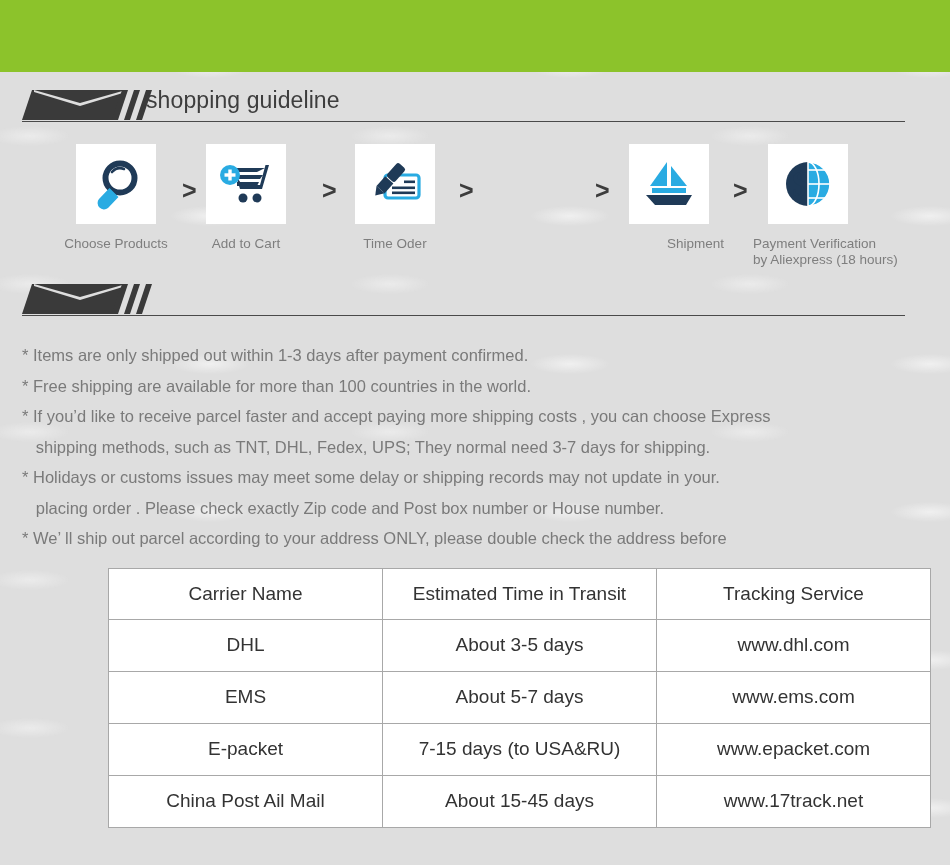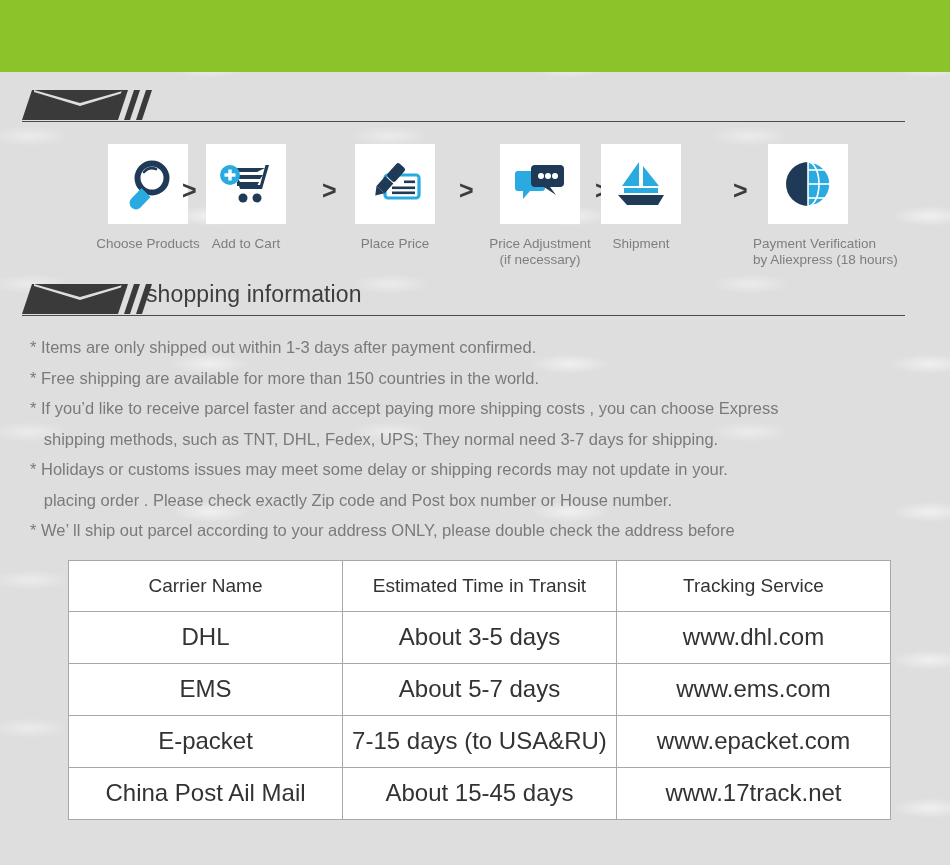--- a/index.html
+++ b/index.html
@@ -108,54 +108,55 @@
     position: absolute;
     top: 34px;
     font-size: 25px;
     color: #3d3d3d;
     font-weight: 700;
     line-height: 1;
   }
 
   
   .info {
-    margin-top: 8px;
-    padding-left: 30px;
+    margin-top: 16px;
+    padding-left: 22px;
   }
   .info-line {
     font-size: 16.5px;
     color: #7a7a7a;
     line-height: 30.5px;
     white-space: pre;
   }
 
   
   .table-wrap {
     margin-top: 14px;
     padding-left: 68px;
   }
   table.carriers {
     border-collapse: collapse;
     width: 822px;
     background: #bef264;
     table-layout: fixed;
+    margin-left: 40px;
   }
   table.carriers th, table.carriers td {
     border: 1px solid #a8a8a8;
     text-align: center;
     color: #333333;
     font-weight: 400;
     background: #ffffff;
   }
   table.carriers th {
     font-size: 19px;
     height: 48px;
   }
   table.carriers td {
-    font-size: 24px;
+    font-size: 19px;
     height: 49px;
   }
   table.carriers col.c1 { width: 274px; }
   table.carriers col.c2 { width: 274px; }
   table.carriers col.c3 { width: 274px; }
 </style>
 </head>
 <body>
 
 <div class="green-banner"></div>
@@ -166,26 +167,27 @@
   <div class="section-head" style="margin-top:90px;">
     <div class="flag"></div>
     <svg width="110" height="32" style="position:absolute;left:22px;top:0;">
       <polygon points="12,0 58,13 104,0 104,2 58,16 12,2" fill="#dedede"></polygon>
     </svg>
     <svg width="44" height="31" style="position:absolute;left:112px;top:0;">
       <polygon points="10,0 16,0 6,30 0,30" fill="#3a3a3a"></polygon>
       <polygon points="22,0 28,0 18,30 12,30" fill="#3a3a3a"></polygon>
       <polygon points="34,0 40,0 30,30 24,30" fill="#3a3a3a"></polygon>
     </svg>
+    <div class="section-title">shopping guideline</div>
     <div class="section-rule"></div>
   </div>
 
   <div class="steps">
 
-    <div class="step" style="left:61px;margin-left:32px;">
+    <div class="step" style="left:61px;">
       <div class="step-box">
         <svg width="52" height="52" viewBox="0 0 52 52">
           <circle cx="30" cy="20" r="14.5" fill="none" stroke="#1F3A57" stroke-width="6"></circle>
           <path d="M22 14 a11 11 0 0 1 12 -3" fill="none" stroke="#1F3A57" stroke-width="2.6" stroke-linecap="round"></path>
           <path d="M19.5 30 L9 41 a6.4 6.4 0 0 0 9 9 L28.5 39 Z" fill="#29ABE2"></path>
           <path d="M19.5 30 L13 36.5 l9 9 L28.5 39 Z" fill="#1F3A57" opacity="0"></path>
         </svg>
       </div>
       <div class="step-label">
         <span>Choose Products</span>
@@ -221,43 +223,28 @@
           <rect x="25" y="25.5" width="23" height="2.6" fill="#1F3A57"></rect>
           <rect x="25" y="30.5" width="23" height="2.6" fill="#1F3A57"></rect>
           <g transform="rotate(42 22 20)">
             <rect x="16" y="0" width="11" height="18" rx="2.5" fill="#1F3A57"></rect>
             <rect x="16" y="19" width="11" height="13" fill="#1F3A57"></rect>
             <polygon points="16,32 27,32 21.5,40" fill="#1F3A57"></polygon>
           </g>
         </svg>
       </div>
       <div class="step-label">
-        <span>Place Price</span>
+        <span>Time Oder</span>
       </div>
     </div>
     <div class="chev" style="left:459px;">&gt;</div>
 
-    <div class="step" style="left:485px;">
-      <div class="step-box">
-        <svg width="52" height="46" viewBox="0 0 52 46">
-          <path d="M4 10 H28 a3 3 0 0 1 3 3 V27 a3 3 0 0 1 -3 3 H16 L9 38 V30 H4 a3 3 0 0 1 -3 -3 V13 a3 3 0 0 1 3 -3 Z" fill="#29ABE2"></path>
-          <path d="M21 4 H46 a4 4 0 0 1 4 4 V22 a4 4 0 0 1 -4 4 H36 L42 34 L30 26 H21 a4 4 0 0 1 -4 -4 V8 a4 4 0 0 1 4 -4 Z" fill="#1F3A57"></path>
-          <circle cx="27" cy="15" r="3" fill="#ffffff"></circle>
-          <circle cx="34" cy="15" r="3" fill="#ffffff"></circle>
-          <circle cx="41" cy="15" r="3" fill="#ffffff"></circle>
-        </svg>
-      </div>
-      <div class="step-label">
-        <span>Price Adjustment</span>
-        <span class="l2">(if necessary)</span>
-      </div>
-    </div>
     <div class="chev" style="left:595px;">&gt;</div>
 
-    <div class="step" style="left:586px;">
+    <div class="step" style="left:614px;text-align:right;">
       <div class="step-box">
         <svg width="54" height="48" viewBox="0 0 54 48">
           <polygon points="25,2 25,26 8,26" fill="#29ABE2"></polygon>
           <polygon points="29,6 45,26 29,26" fill="#29ABE2"></polygon>
           <rect x="10" y="28" width="34" height="5" fill="#29ABE2"></rect>
           <path d="M4 35 H50 L44 45 H13 Z" fill="#1F3A57"></path>
         </svg>
       </div>
       <div class="step-label">
         <span>Shipment</span>
@@ -292,27 +279,26 @@
   <div class="section-head" style="margin-top:10px;">
     <div class="flag"></div>
     <svg width="110" height="32" style="position:absolute;left:22px;top:0;">
       <polygon points="12,0 58,13 104,0 104,2 58,16 12,2" fill="#dedede"></polygon>
     </svg>
     <svg width="44" height="31" style="position:absolute;left:112px;top:0;">
       <polygon points="10,0 16,0 6,30 0,30" fill="#3a3a3a"></polygon>
       <polygon points="22,0 28,0 18,30 12,30" fill="#3a3a3a"></polygon>
       <polygon points="34,0 40,0 30,30 24,30" fill="#3a3a3a"></polygon>
     </svg>
-    <div class="section-title">shopping information</div>
     <div class="section-rule"></div>
   </div>
 
   <div class="info">
     <div class="info-line">* Items are only shipped out within 1-3 days after payment confirmed.</div>
-    <div class="info-line">* Free shipping are available for more than 150 countries in the world.</div>
+    <div class="info-line">* Free shipping are available for more than 100 countries in the world.</div>
     <div class="info-line">* If you’d like to receive parcel faster and accept paying more shipping costs , you can choose Express</div>
     <div class="info-line">   shipping methods, such as TNT, DHL, Fedex, UPS; They normal need 3-7 days for shipping.</div>
     <div class="info-line">* Holidays or customs issues may meet some delay or shipping records may not update in your.</div>
     <div class="info-line">   placing order . Please check exactly Zip code and Post box number or House number.</div>
     <div class="info-line">* We’ ll ship out parcel according to your address ONLY, please double check the address before</div>
   </div>
 
   <div class="table-wrap">
     <table class="carriers">
       <colgroup>

